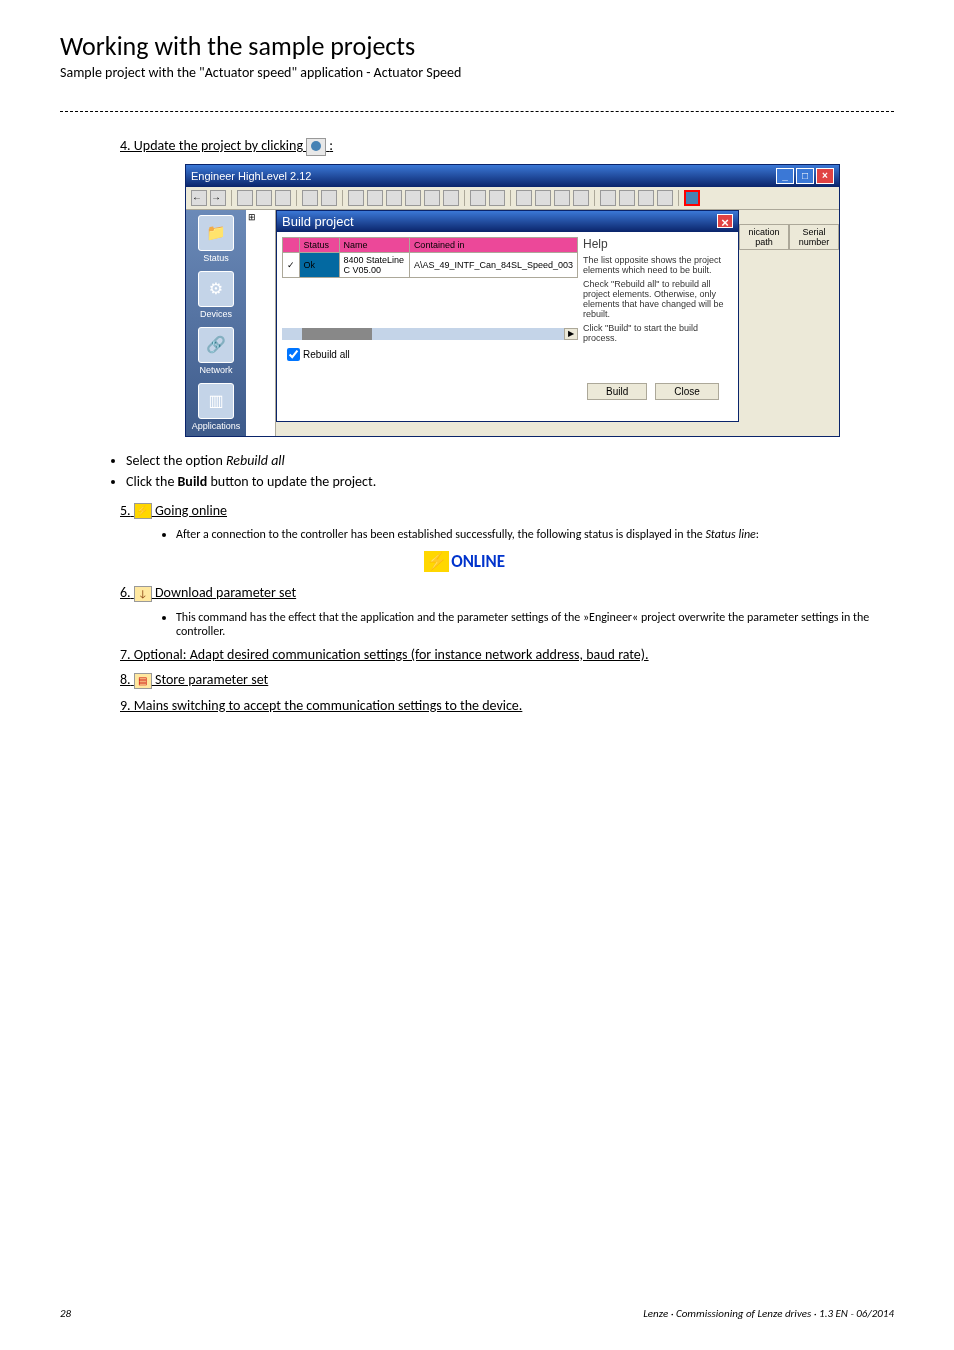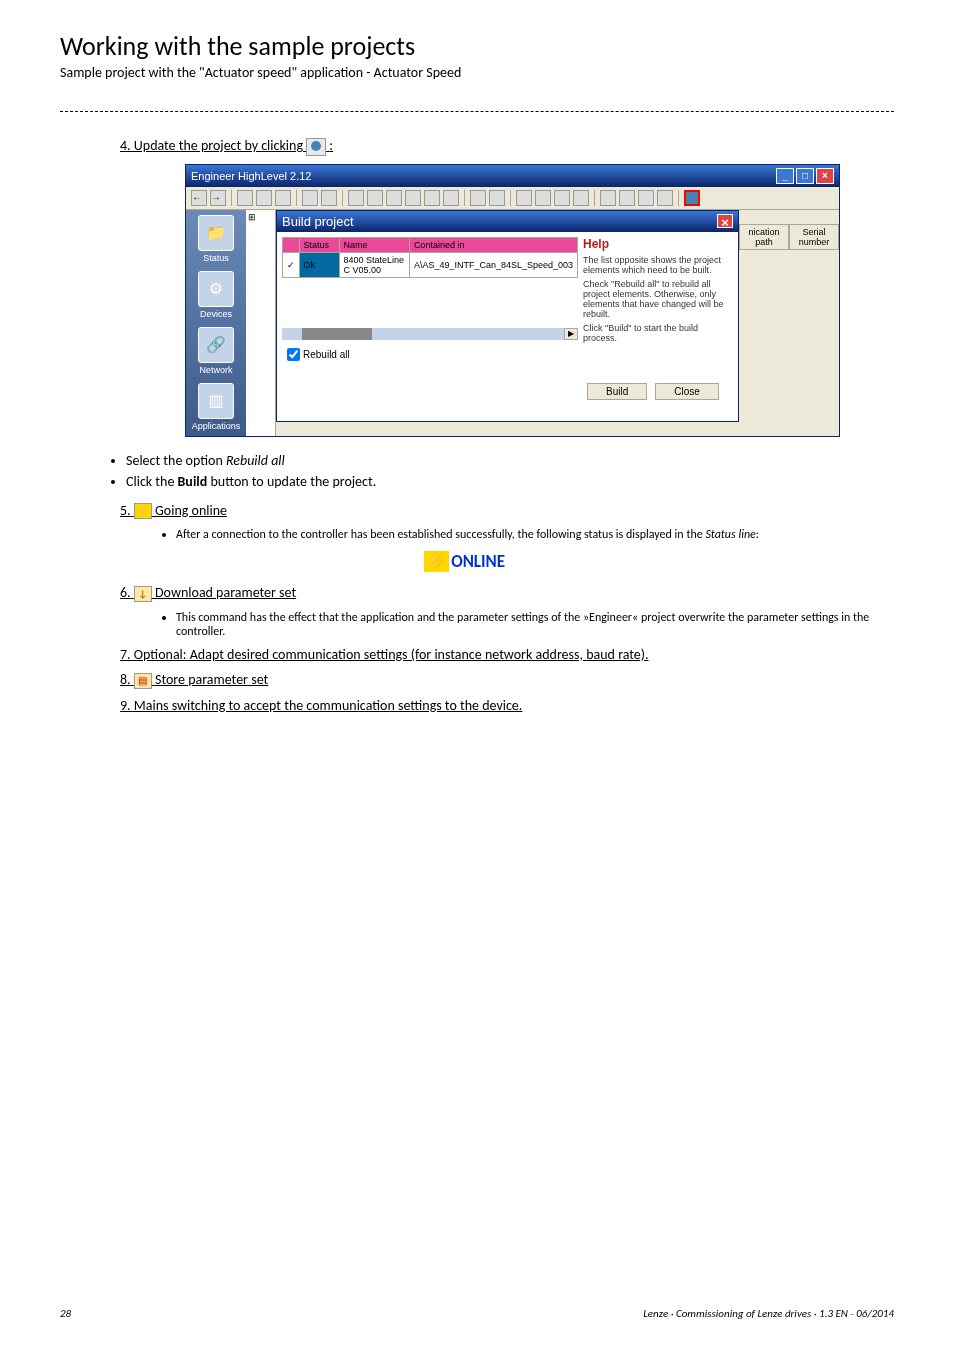--- a/index.html
+++ b/index.html
@@ -225,22 +225,22 @@
       border: 1px solid #aca899;
       text-align: center;
       font-size: 8px;
     }
     .help-area {
       width: 150px;
       font-size: 9px;
       color: #333;
     }
     .help-title {
-      color: #b91c1c;
-      font-weight: bold;
+      color: #404040;
+      font-weight: normal;
       font-size: 12px;
       margin-bottom: 4px;
     }
     .help-area p { margin-bottom: 4px; }
     .dialog-footer {
       padding: 8px 5px 5px 5px;
     }
     .rebuild-check {
       font-size: 10px;
       margin-bottom: 50px;

